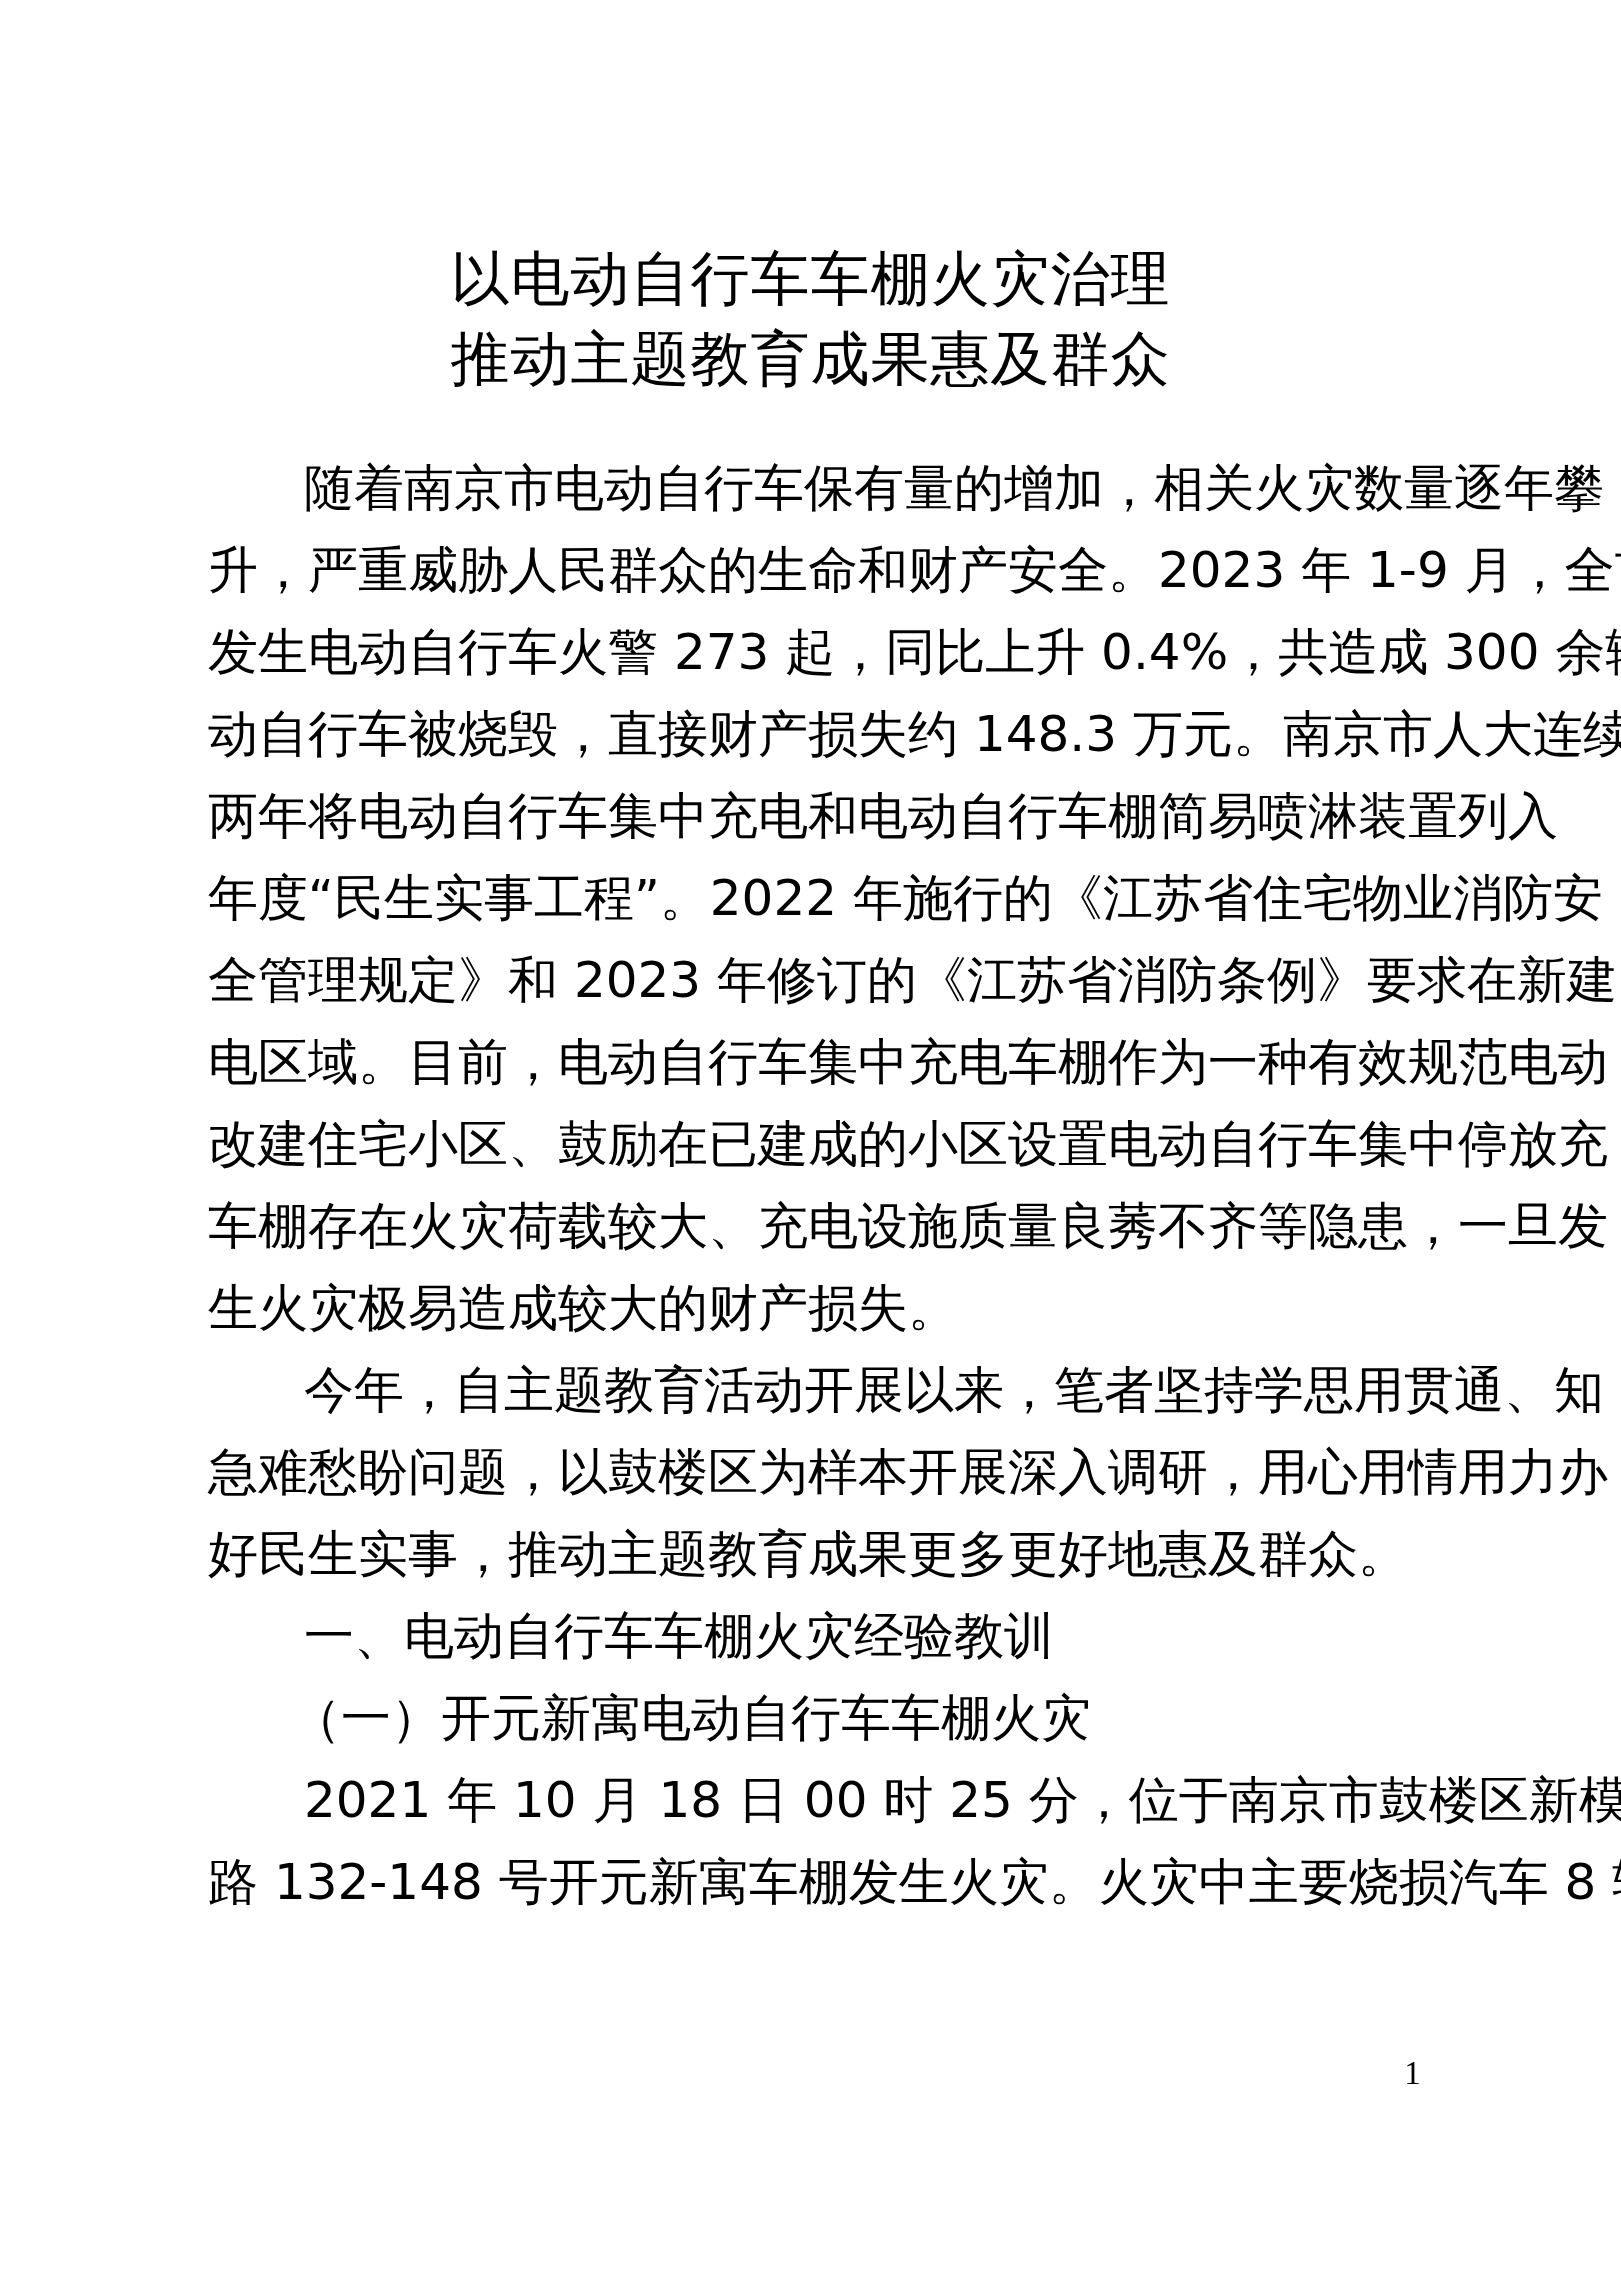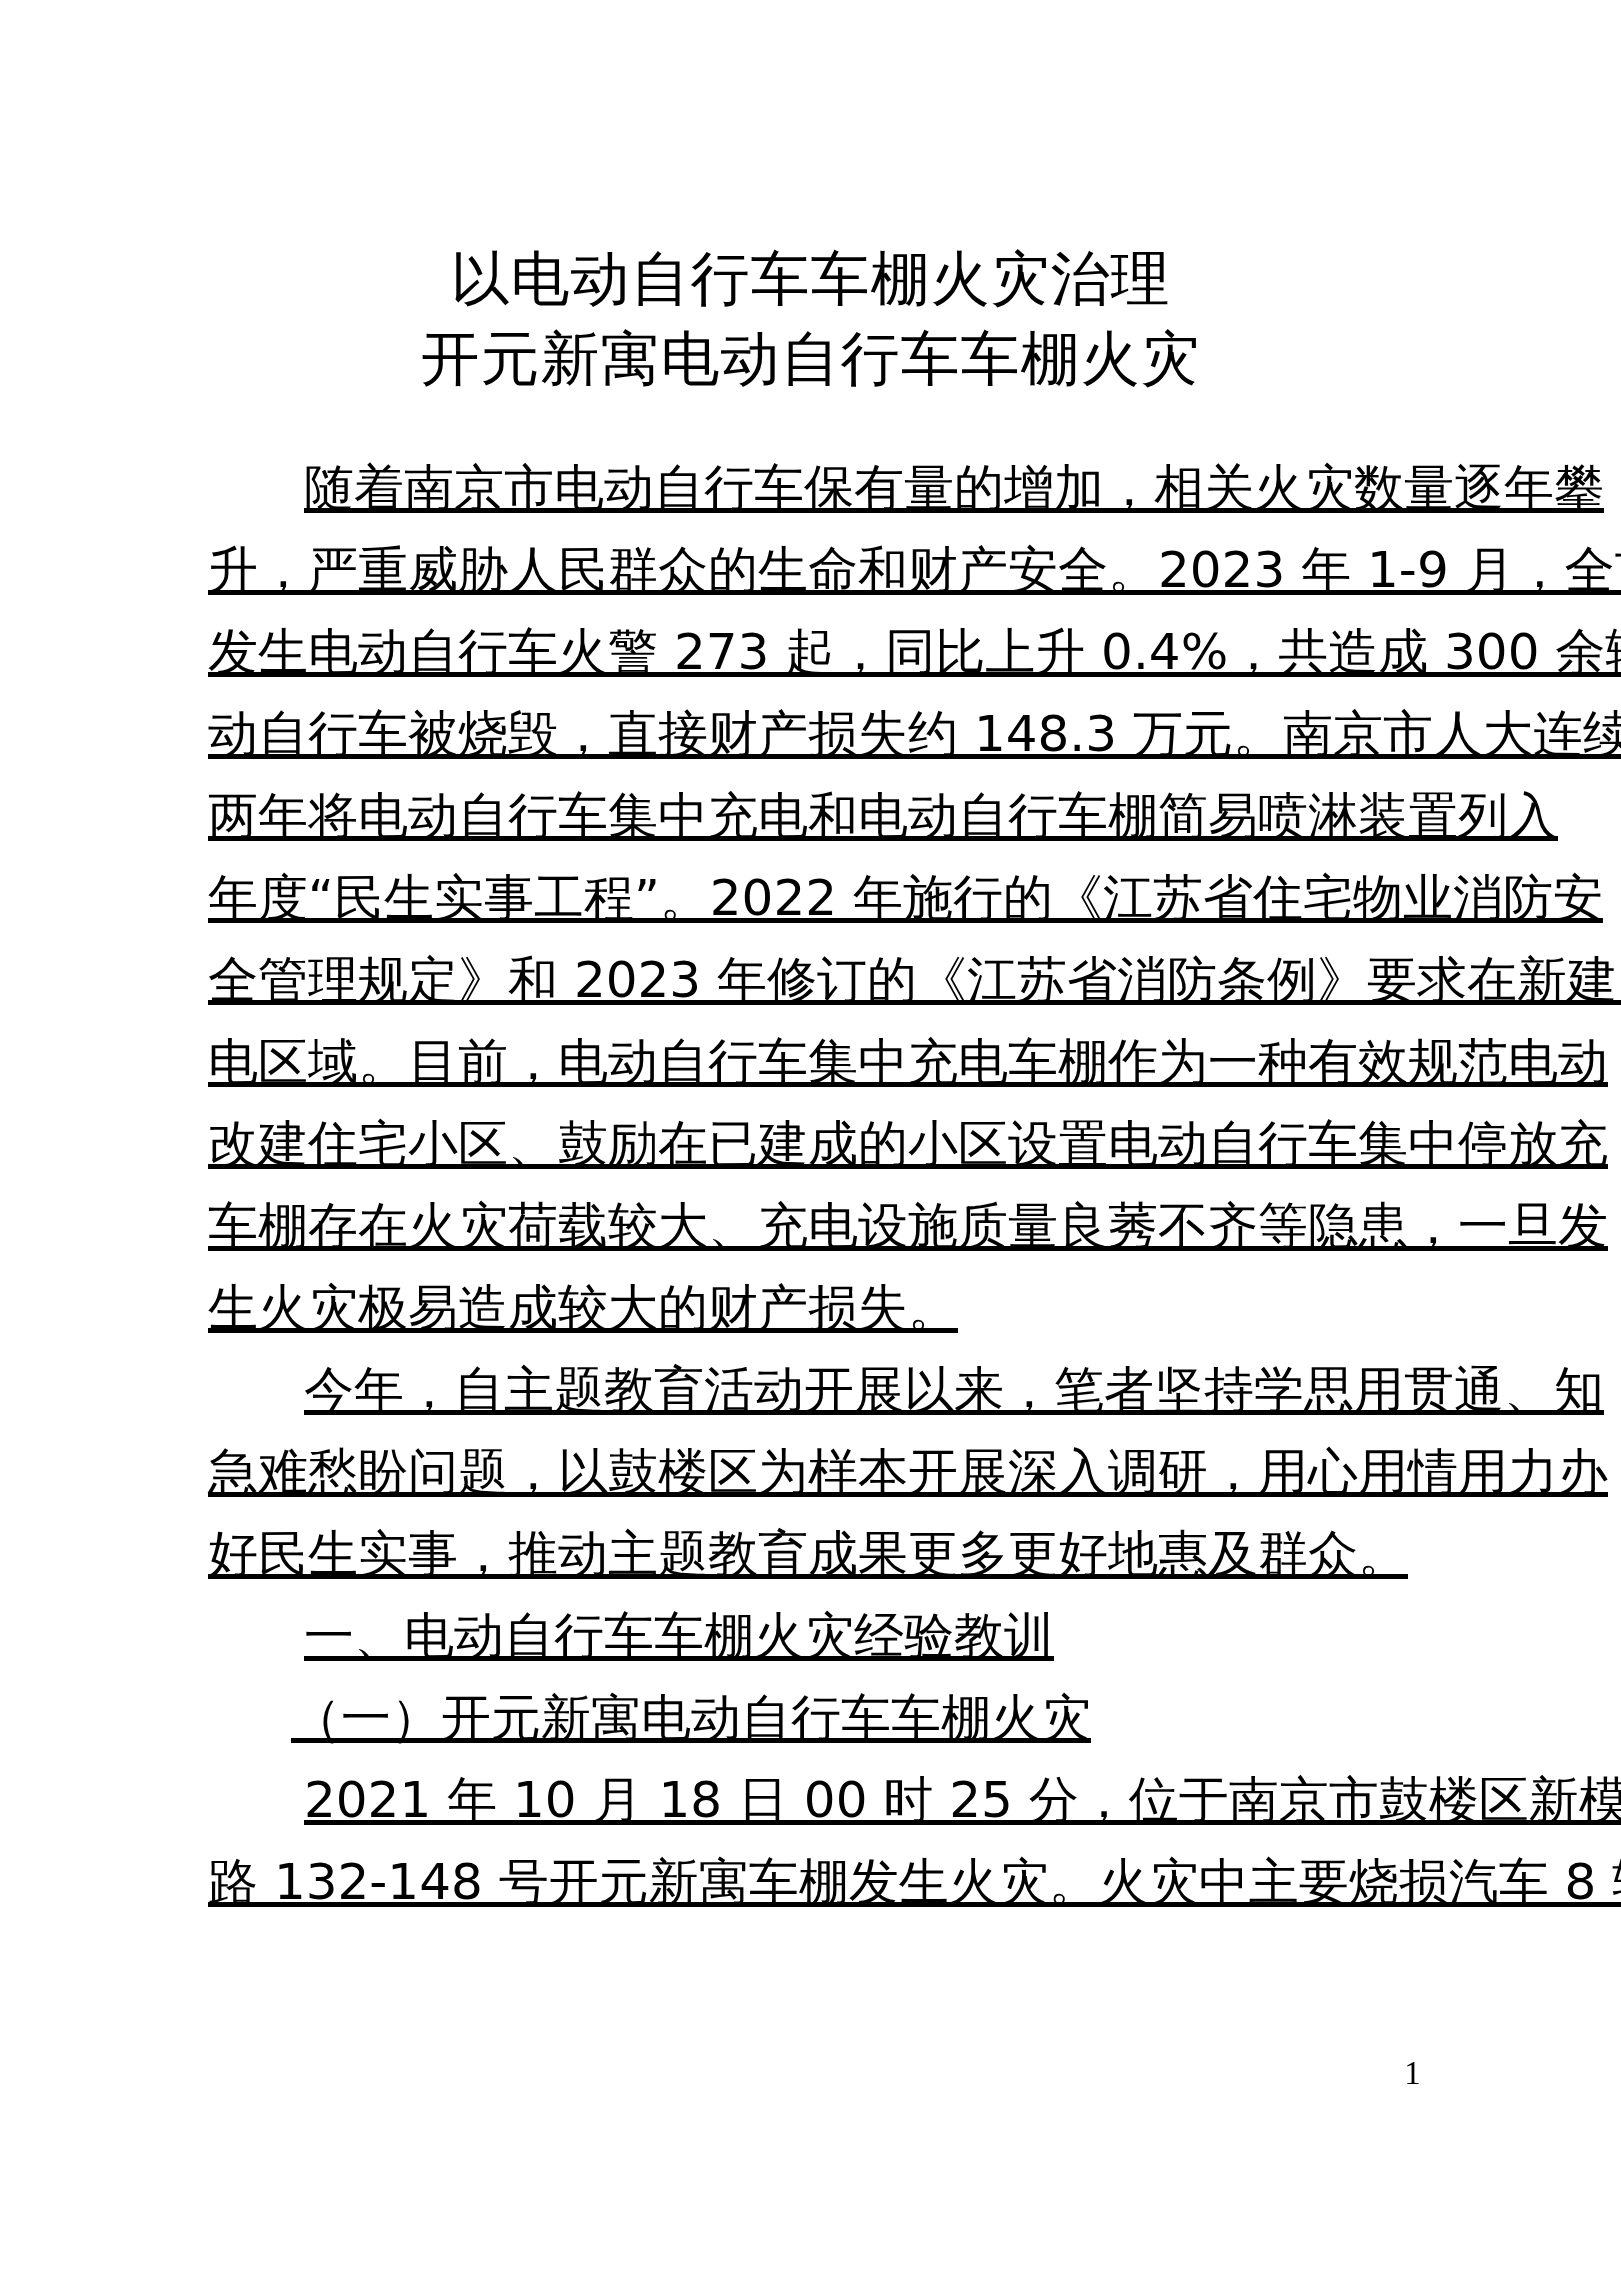--- a/index.html
+++ b/index.html
@@ -44,21 +44,20 @@
     width: 1215px;
   }
   .line {
     display: block;
     height: 82px;
     line-height: 82px;
     font-size: 50px;
     white-space: nowrap;
     text-align: justify;
     text-align-last: justify;
-    text-decoration: underline;
   }
   .line.indent { padding-left: 96px; }
   .line.last { text-align-last: left; }
   .line.heading { padding-left: 96px; text-align-last: left; }
   .line.subheading { padding-left: 83px; text-align-last: left; }
   .page-number {
     position: absolute;
     left: 1398px;
     top: 2052px;
     font-family: "Liberation Serif", "DejaVu Serif", serif;
@@ -68,21 +67,21 @@
     text-align: center;
   }
 </style>
 </head>
 <body>
 
 <div class="page">
 
   <div class="title">
     <span class="tline">以电动自行车车棚火灾治理</span>
-    <span class="tline">开元新寓电动自行车车棚火灾</span>
+    <span class="tline">推动主题教育成果惠及群众</span>
   </div>
 
   <div class="body">
 
     <div>
       <span class="line indent">随着南京市电动自行车保有量的增加，相关火灾数量逐年攀</span>
       <span class="line">升，严重威胁人民群众的生命和财产安全。2023 年 1-9 月，全市</span>
       <span class="line">发生电动自行车火警 273 起，同比上升 0.4%，共造成 300 余辆电</span>
       <span class="line">动自行车被烧毁，直接财产损失约 148.3 万元。南京市人大连续</span>
       <span class="line">两年将电动自行车集中充电和电动自行车棚简易喷淋装置列入</span>

